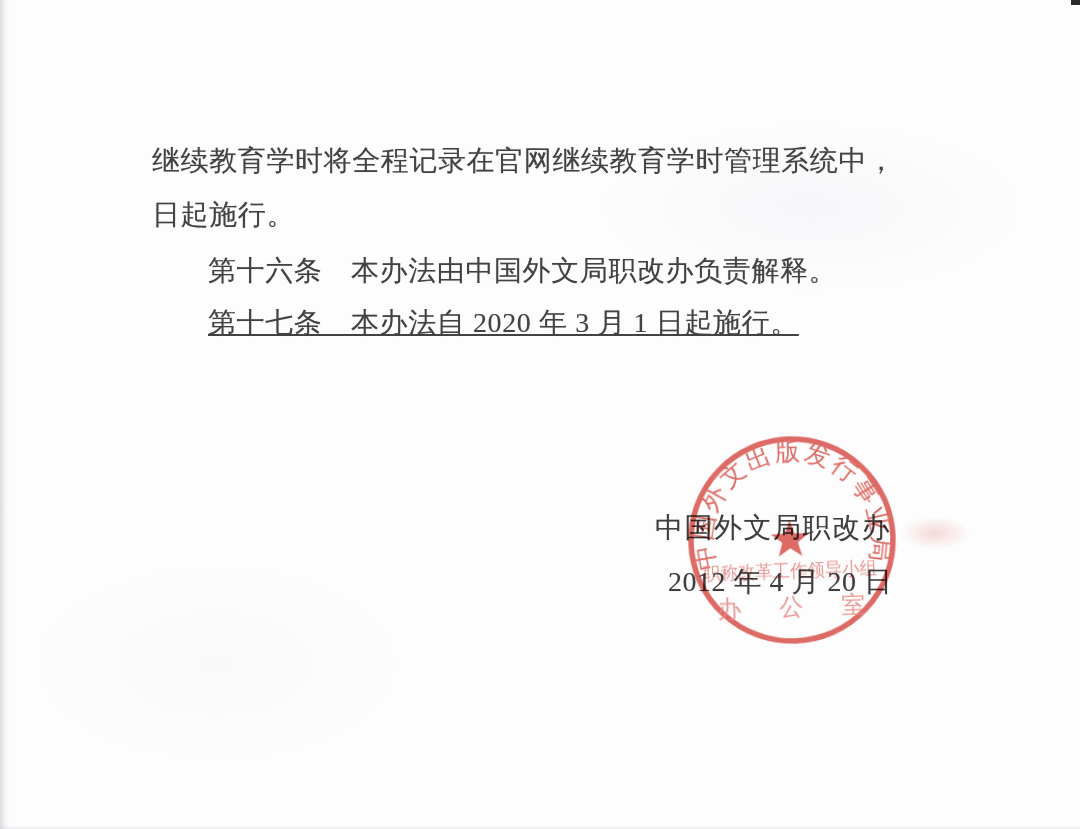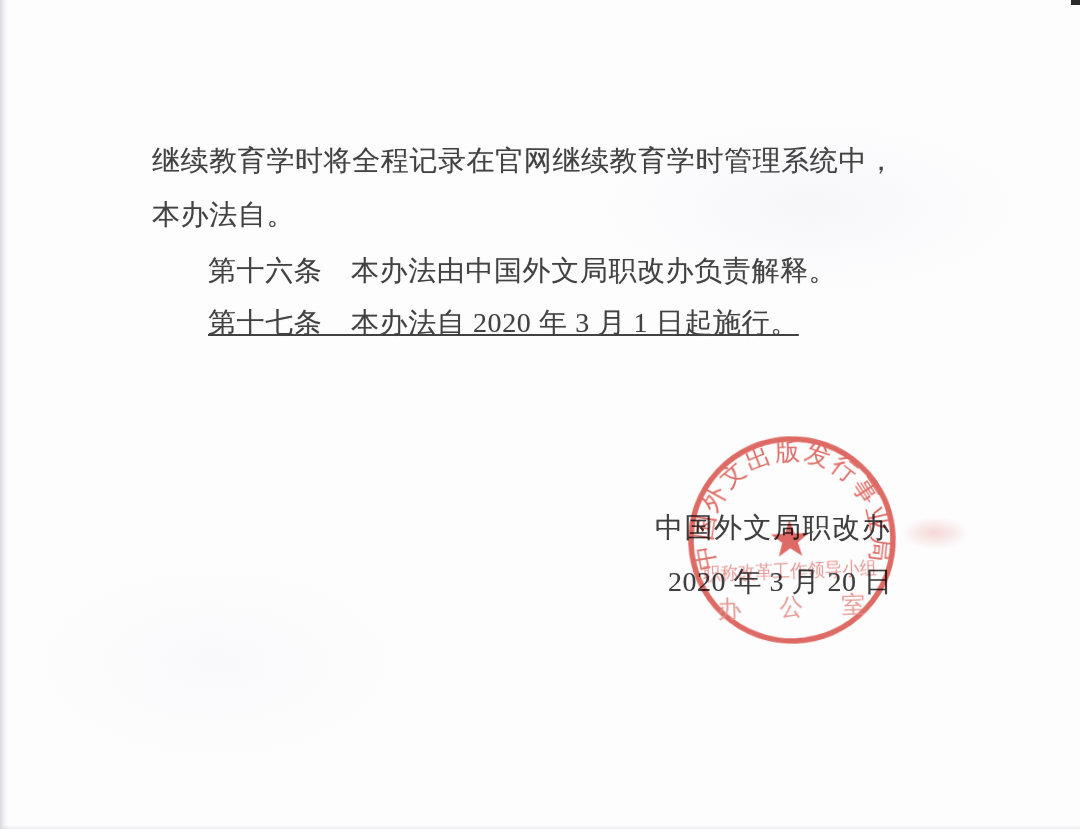--- a/index.html
+++ b/index.html
@@ -89,26 +89,26 @@
 </head>
 <body>
 
 <div class="scan-page">
 
   <div class="edge-left"></div>
   <div class="edge-bottom"></div>
   <div class="corner-mark"></div>
 
   <div class="doc-line" style="left:152px; top:142px;">继续教育学时将全程记录在官网继续教育学时管理系统中，</div>
-  <div class="doc-line" style="left:152px; top:196px;">本办法自。</div>
+  <div class="doc-line" style="left:152px; top:196px;">日起施行。</div>
   <div class="doc-line" style="left:208px; top:252px;">第十六条　本办法由中国外文局职改办负责解释。</div>
   <div class="doc-line" style="left:208px; top:304px;text-decoration:underline;">第十七条　本办法自 2020 年 3 月 1 日起施行。</div>
 
   <div class="sig-line sig-org">中国外文局职改办</div>
-  <div class="sig-line sig-date">2020 年 3 月 20 日</div>
+  <div class="sig-line sig-date">2012 年 4 月 20 日</div>
 
   <div class="stamp-smudge"></div>
 
   <svg class="seal" viewBox="0 0 212 212">
     <defs>
       <path id="arcPath" d="M 30.8 133.4 A 80 80 0 1 1 181.2 133.4" fill="none"></path>
       <filter id="inkblur" x="-10%" y="-10%" width="120%" height="120%">
         <feGaussianBlur stdDeviation="0.45"></feGaussianBlur>
       </filter>
     </defs>

